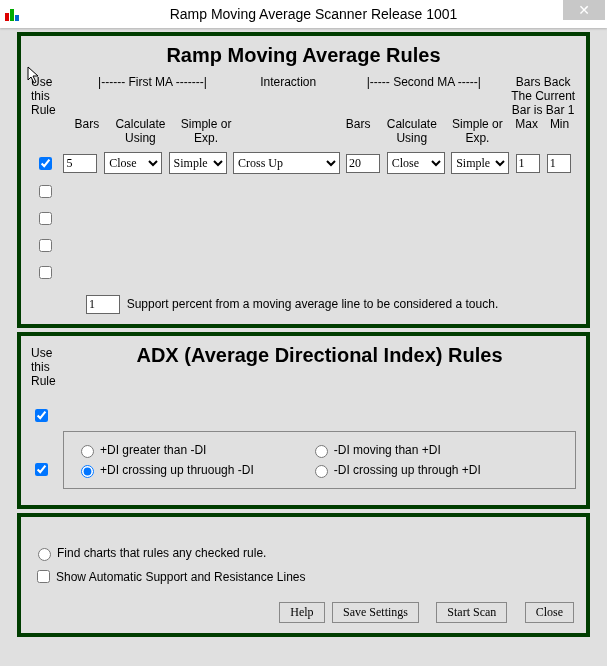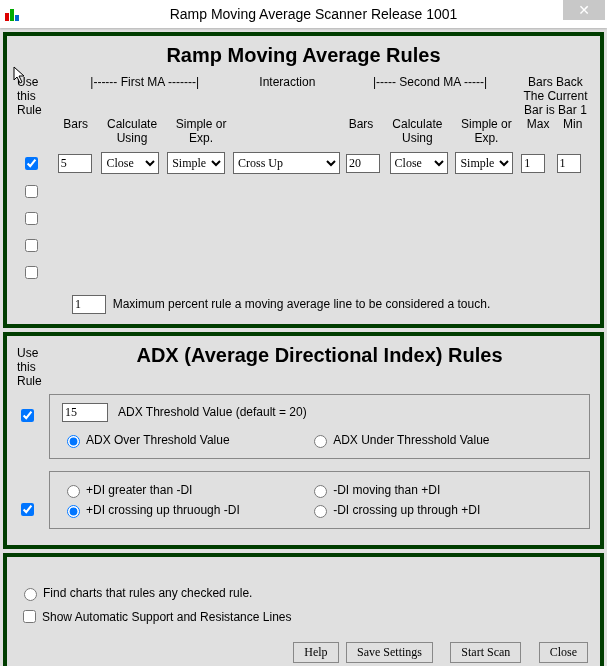--- a/index.html
+++ b/index.html
@@ -1,20 +1,20 @@
 <!DOCTYPE html>
 <html><head>
 <meta charset="utf-8">
 <style>
   body{margin:0;font-family:Verdana,Geneva,sans-serif;font-size:12px;background:#e0e0e0;color:#000;width:607px}
   .titlebar{height:28px;background:#fff;display:flex;align-items:center;padding:0 0 0 4px;box-shadow:0 1px 2px rgba(0,0,0,.2);position:relative}
   .titlebar .icon{width:16px;height:16px;display:inline-block}
   .titlebar .title{flex:1;text-align:center;color:#000;font-size:14px}
   .titlebar .xbtn{width:42px;height:20px;background:#c8c8c8;color:#fff;display:flex;align-items:center;justify-content:center;position:absolute;right:2px;top:0;font-size:14px}
-  .panel{border:4px solid #003d00;margin:4px 3px;background:#e0e0e0;padding:8px 10px 10px 10px}
+  .panel{border:4px solid #003d00;margin:4px 17px;background:#e0e0e0;padding:8px 10px 10px 10px}
   h2{font-family:Verdana,Geneva,sans-serif;font-weight:bold;font-size:20px;text-align:center;margin:0 0 8px 0}
   table.hdr{border-collapse:collapse;width:100%}
   table.hdr th{font-weight:normal;font-size:12px;padding:0;text-align:center;vertical-align:top}
   .rulegrid{margin-top:2px}
   .rulegrid td{padding:3px 2px}
   .cb{width:13px;height:13px}
   input.txt{font-family:Verdana;font-size:12px;border:1px solid #666;padding:1px 2px;background:#fff;box-sizing:content-box}
   select.sel{font-family:Verdana;font-size:12px;border:1px solid #666;background:#fff}
   .sel{height:22px}
   .group{border:1px solid #888;padding:8px 12px;margin:6px 0}
@@ -101,48 +101,34 @@
         </tr>
     <tr>
           <td><input type="checkbox" class="cb" style=""></td>
           <td colspan="9"></td>
         </tr>
   </tbody>
     </table>
 
   <div class="maxtouch">
     <input class="txt" style="width: 28px;" value="1">
-    &nbsp;<span>Maximum percent rule a moving average line to be considered a touch.</span>
+    &nbsp;<span>Support percent from a moving average line to be considered a touch.</span>
   </div>
 </div>
 
 <div class="panel">
   <div style="display:flex">
     <div style="width:32px;font-size:12px;padding-top:2px">Use this Rule</div>
     <div style="flex:1">
       <h2>ADX (Average Directional Index) Rules</h2>
     </div>
   </div>
 
   <div style="display:flex;align-items:flex-start">
     <div style="width:32px;padding-top:18px"><input type="checkbox" class="cb" checked="" style=""></div>
-    <div class="group" style="flex:1">
-      <input class="txt" style="width: 40px;" value="15">
-      &nbsp;&nbsp;<span>ADX Threshold Value (default = 20)</span>
-      <div class="radiorow" style="margin-top:8px">
-        <label>
-            <input type="radio" name="adx1" checked="" style="">
-            <span>ADX Over Threshold Value</span>
-          </label>
-        <label>
-            <input type="radio" name="adx1" style="">
-            <span>ADX Under Thresshold Value</span>
-          </label>
-      </div>
-    </div>
   </div>
 
   <div style="display:flex;align-items:center">
     <div style="width:32px;padding-top:18px"><input type="checkbox" class="cb" checked="" style=""></div>
     <div class="group" style="flex:1">
       <div class="radiorow">
         <label>
             <input type="radio" name="adx2" style="">
             <span>+DI greater than -DI</span>
           </label>

